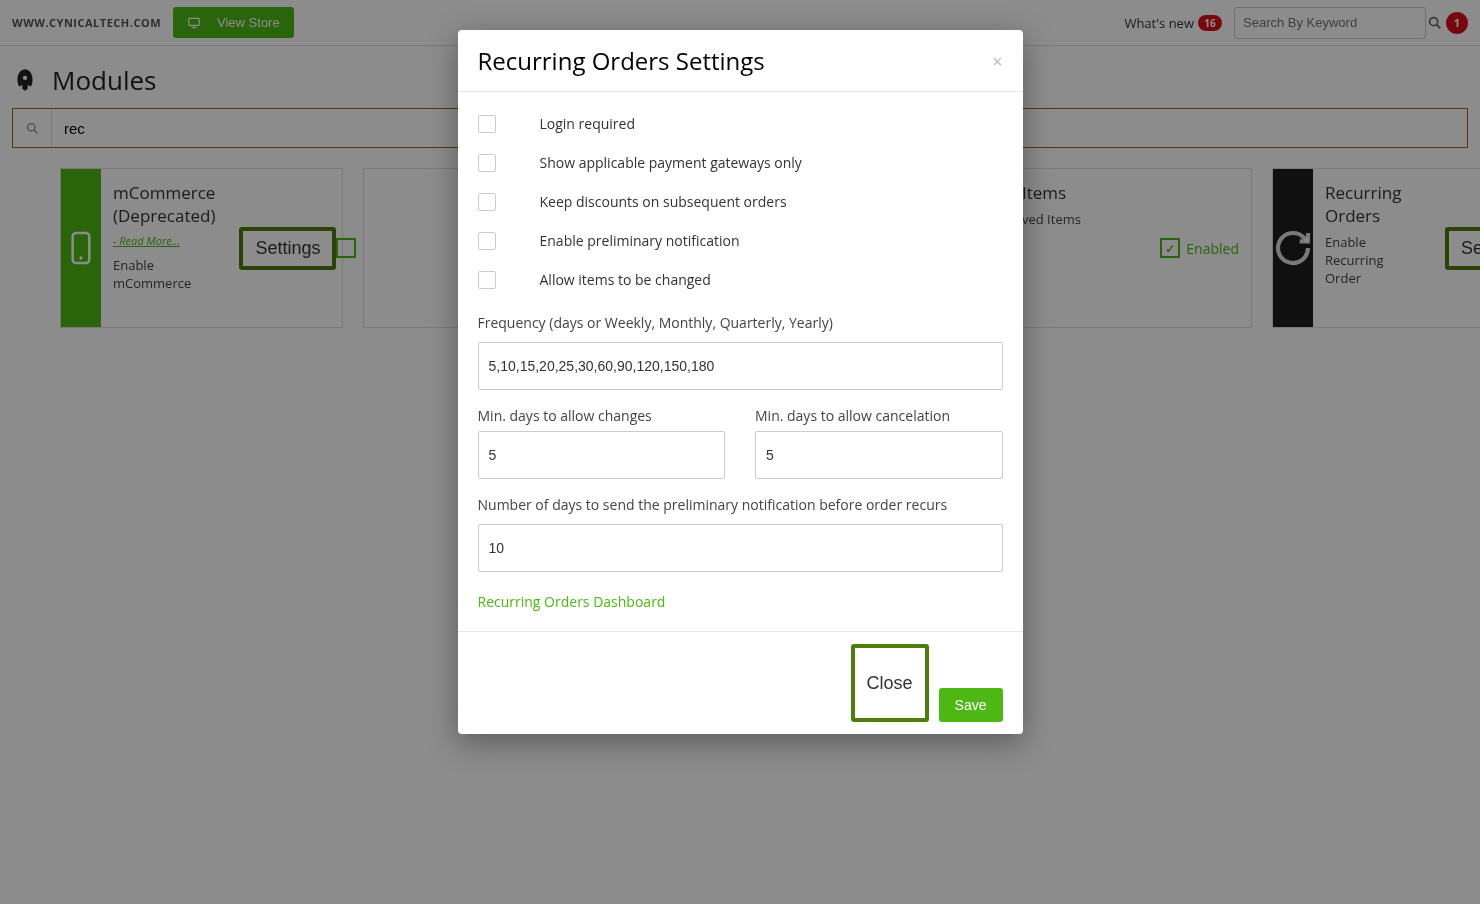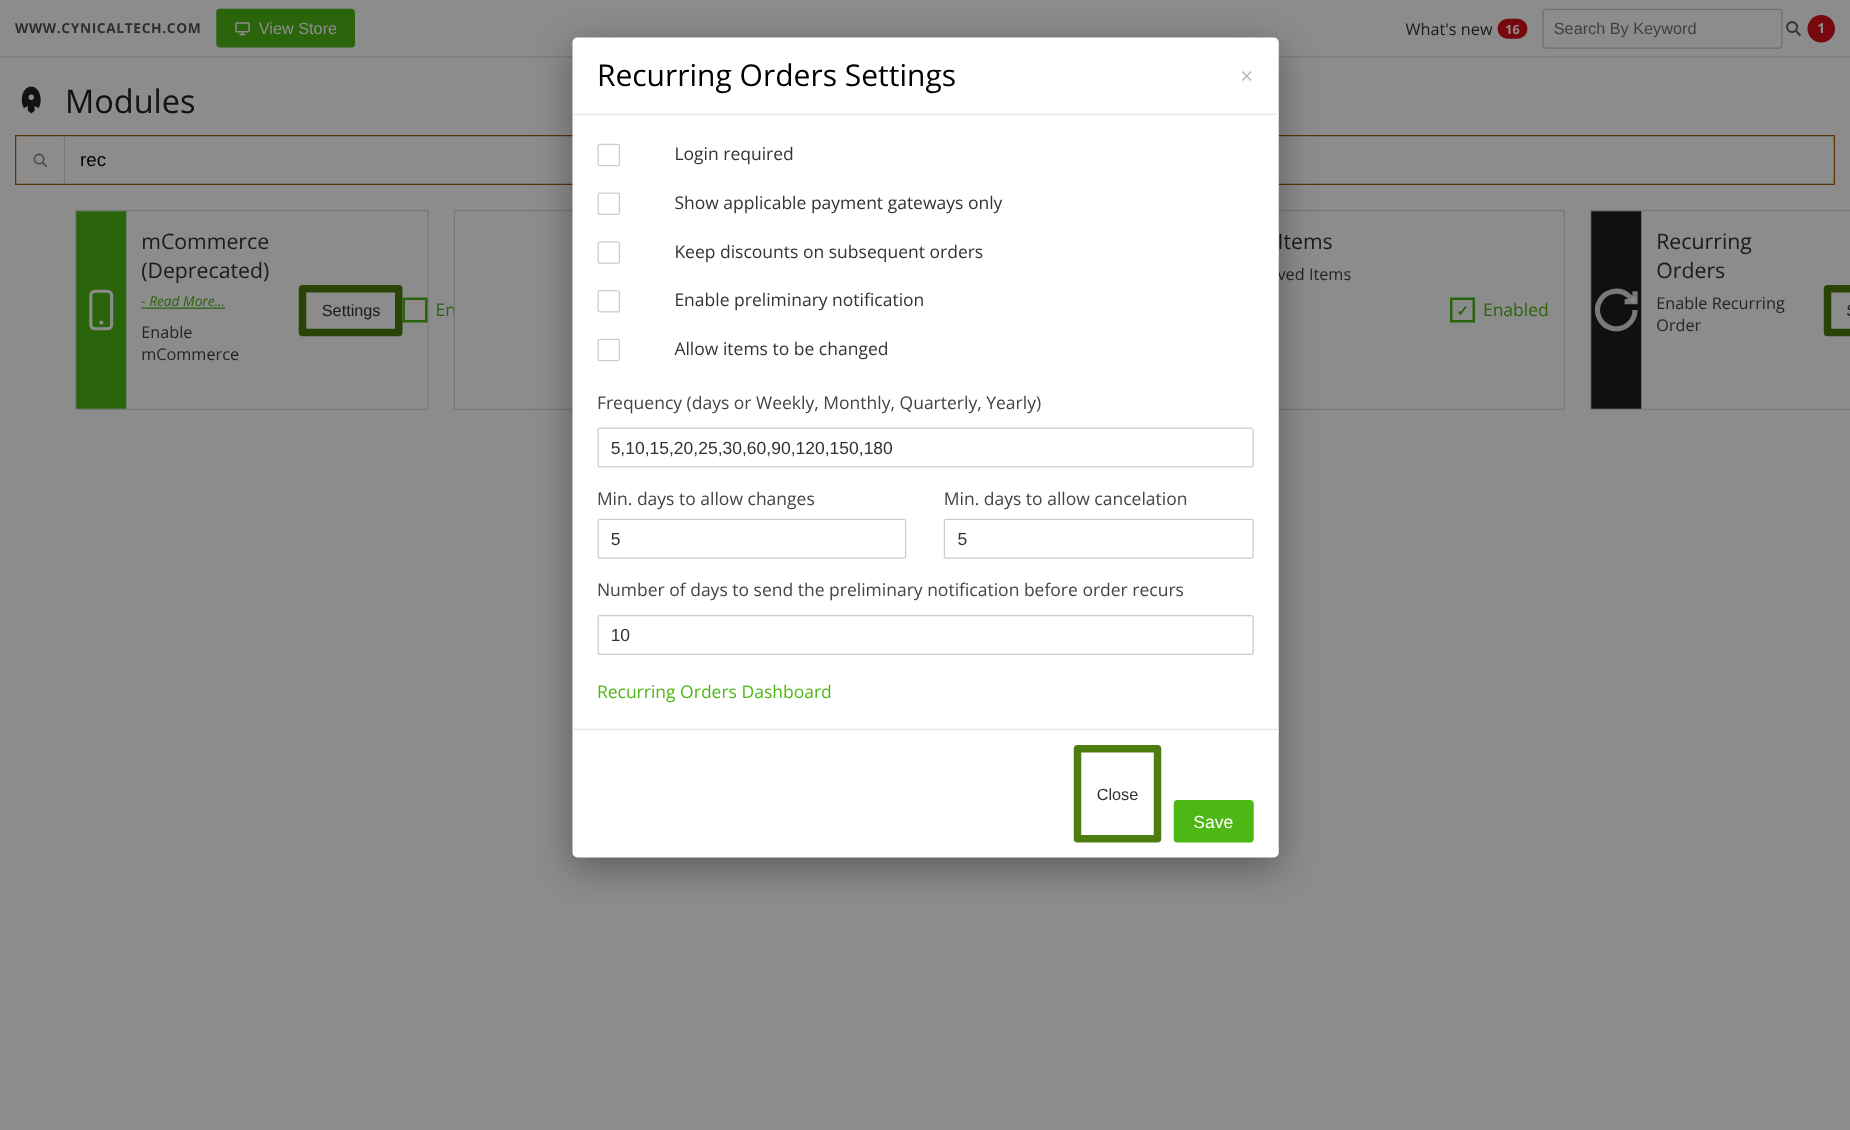--- a/index.html
+++ b/index.html
@@ -1,20 +1,20 @@
 <!DOCTYPE html>
 <html><head>
 <meta charset="utf-8">
 <style>
   html,body{margin:0;padding:0;font-family:"Open Sans","Segoe UI",Arial,sans-serif;font-size:14px;color:#333;background:#fff;height:100%;overflow:hidden;}
   .page{width:1480px;height:904px;position:relative;overflow:hidden;}
   
   .topbar{height:45px;border-bottom:1px solid #ddd;display:flex;align-items:center;padding:0 12px;gap:12px;}
   .sitename{font-size:11px;font-weight:700;color:#555;letter-spacing:.5px;}
-  .btn-green{background:#4DB714;color:#fff;border:none;border-radius:3px;padding:8px 14px;font-size:13px;display:inline-flex;align-items:center;gap:6px;cursor:pointer;}
+  .btn-green{background:#4DB714;color:#fff;border:none;border-radius:3px;padding:8px 14px;font-size:13px;display:inline-flex;align-items:center;gap:16px;cursor:pointer;}
   .spacer{flex:1;}
   .whatsnew{font-size:13px;color:#333;display:flex;align-items:center;gap:4px;}
   .badge-red{background:#d9121a;color:#fff;border-radius:10px;font-size:10px;font-weight:700;min-width:16px;height:16px;display:inline-flex;align-items:center;justify-content:center;padding:0 4px;}
   .search-kw{height:30px;width:190px;border:1px solid #ccc;border-radius:3px;display:flex;align-items:center;background:#fff;}
   .search-kw input{border:0;outline:none;flex:1;padding:0 8px;font-size:13px;color:#555;background:transparent;}
   .icon{display:inline-flex;align-items:center;justify-content:center;}
   .notif-bubble{width:22px;height:22px;background:#d9121a;border-radius:50%;margin-left:8px;color:#fff;font-size:11px;font-weight:700;display:flex;align-items:center;justify-content:center;}
   
   .page-head{display:flex;align-items:center;gap:14px;padding:16px 12px 10px 12px;}
   .page-title{font-size:26px;font-weight:400;color:#222;}
@@ -28,36 +28,36 @@
   .mod{width:281px;border:1px solid #ddd;background:#fff;display:flex;flex-direction:row;flex:0 0 281px;}
   .mod-hero{height:158px;display:flex;align-items:center;justify-content:center;}
   .mod-hero.green{background:#4DB714;}
   .mod-hero.dark{background:#1e1e1e;}
   .mod-hero svg{width:40px;height:40px;color:rgba(255,255,255,.85);}
   .mod-body{padding:12px;flex:1;}
   .mod-title{font-size:17px;color:#333;margin-bottom:6px;}
   .read-more{font-size:11px;font-style:italic;color:#4DB714;}
   .mod-desc{font-size:13px;color:#444;}
   .mod-foot{display:flex;align-items:center;justify-content:space-between;padding:12px;}
-  .btn-outline{border:6px solid #4d7c0f;background:#fff;color:#333;border-radius:3px;padding:7px 12px;font-size:13px;cursor:pointer;text-align:right;}
+  .btn-outline{border:4px solid #4d7c0f;background:#fff;color:#333;border-radius:3px;padding:7px 12px;font-size:18px;cursor:pointer;text-align:right;}
   .enabled-label{display:flex;align-items:center;gap:6px;font-size:14px;color:#4DB714;}
   .chk{width:16px;height:16px;border:2px solid #4DB714;display:inline-flex;align-items:center;justify-content:center;}
   .chk.checked::after{content:"✓";color:#4DB714;font-size:12px;font-weight:700;}
   
   .overlay{position:absolute;inset:0;background:rgba(0,0,0,.45);display:flex;justify-content:center;align-items:flex-start;}
   .modal{width:565px;margin-top:30px;background:#fff;border-radius:4px;box-shadow:0 8px 30px rgba(0,0,0,.35);display:flex;flex-direction:column;}
   .modal-head{padding:14px 20px;border-bottom:1px solid #e6e6e6;display:flex;align-items:center;}
   .modal-title{font-size:24px;color:#000000;font-weight:400;flex:1;}
   .modal-close{color:#bbb;font-size:18px;line-height:1;cursor:pointer;}
   .modal-body{padding:14px 20px 20px 20px;display:flex;flex-direction:column;gap:4px;}
   .chk-row{display:flex;align-items:center;gap:12px;padding:8px 0;}
   .chk-box{width:16px;height:16px;border:1px solid #ccc;background:#fff;border-radius:2px;cursor:pointer;}
   .chk-label{font-size:14px;color:#333;padding-left:32px;}
   .flabel{font-size:14px;color:#444;margin-top:12px;margin-bottom:6px;}
-  .txt{width:100%;box-sizing:border-box;border:1px solid #ccc;border-radius:2px;height:32px;padding:0 10px;font-size:14px;color:#333;}
+  .txt{width:100%;box-sizing:border-box;border:1px solid #ccc;border-radius:2px;height:48px;padding:0 10px;font-size:14px;color:#333;}
   .row2{display:flex;gap:30px;}
   .row2 > div{flex:1;}
   .link-green{color:#4DB714;text-decoration:none;font-size:14px;margin-top:16px;display:inline-block;}
   .modal-foot{border-top:1px solid #e6e6e6;padding:12px 20px;display:flex;justify-content:flex-end;gap:10px;}
   .btn-save{background:#4DB714;color:#fff;border:none;border-radius:3px;padding:9px 16px;font-size:14px;cursor:pointer;margin-top:44px;}
 </style>
 </head>
 <body>
 
 <div class="page">

